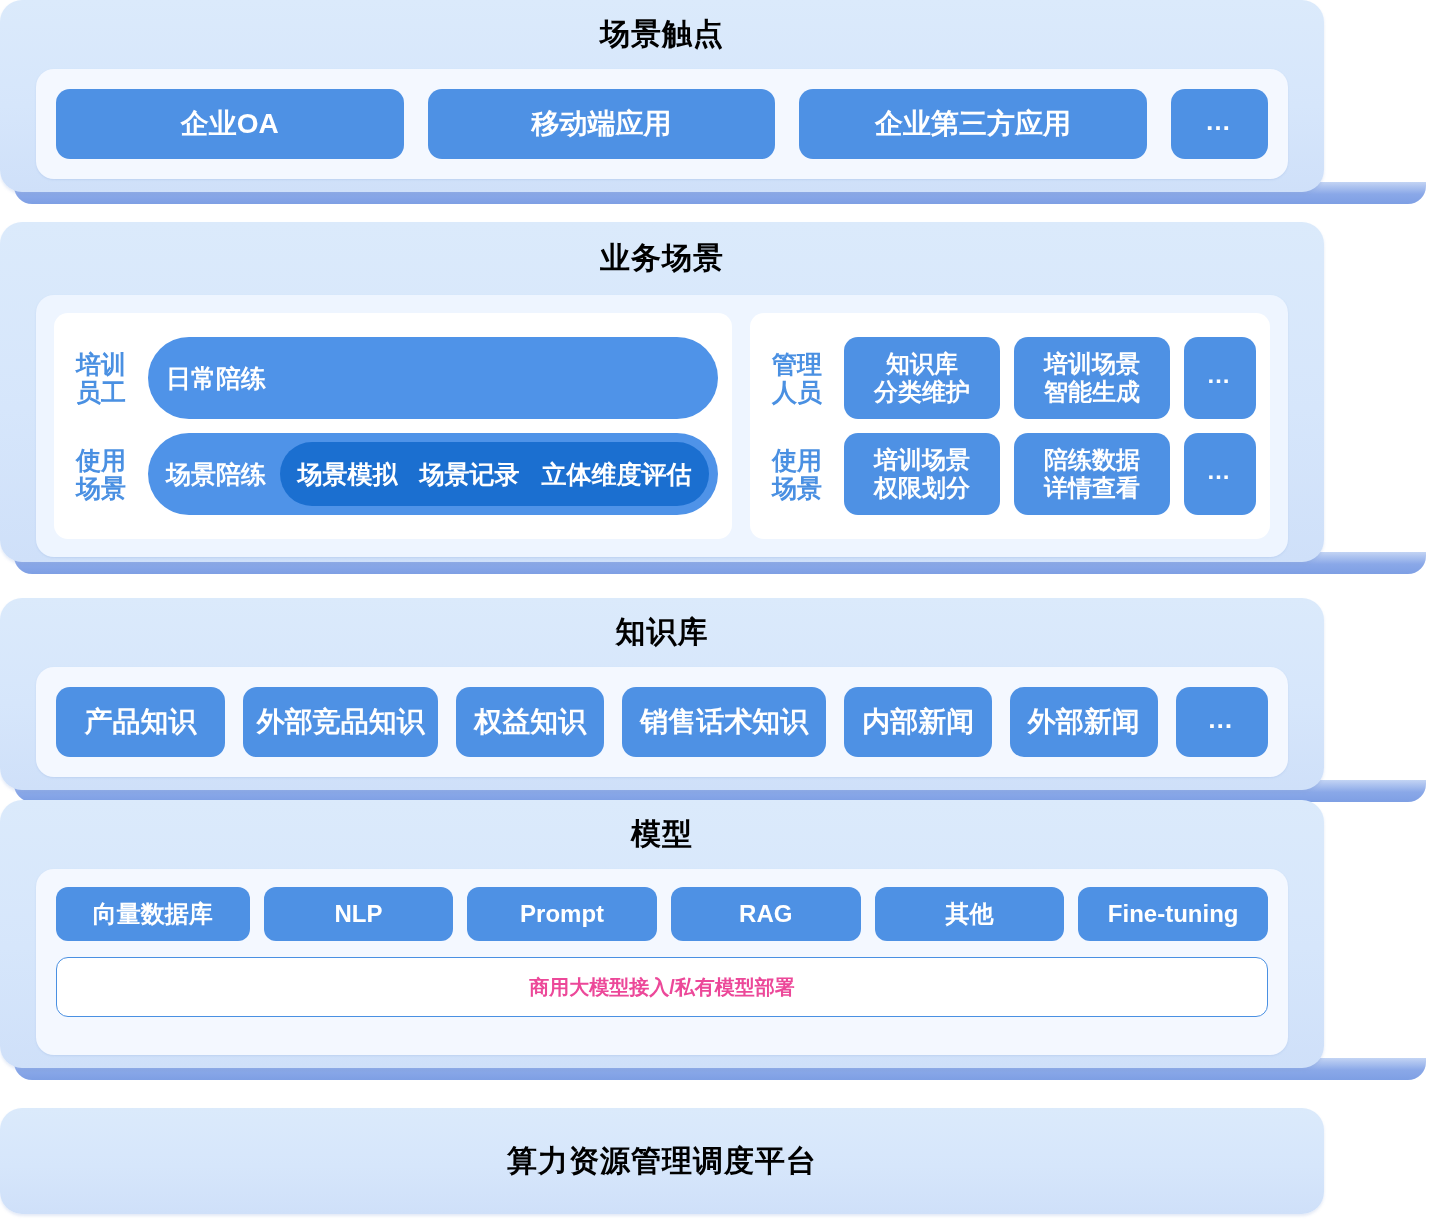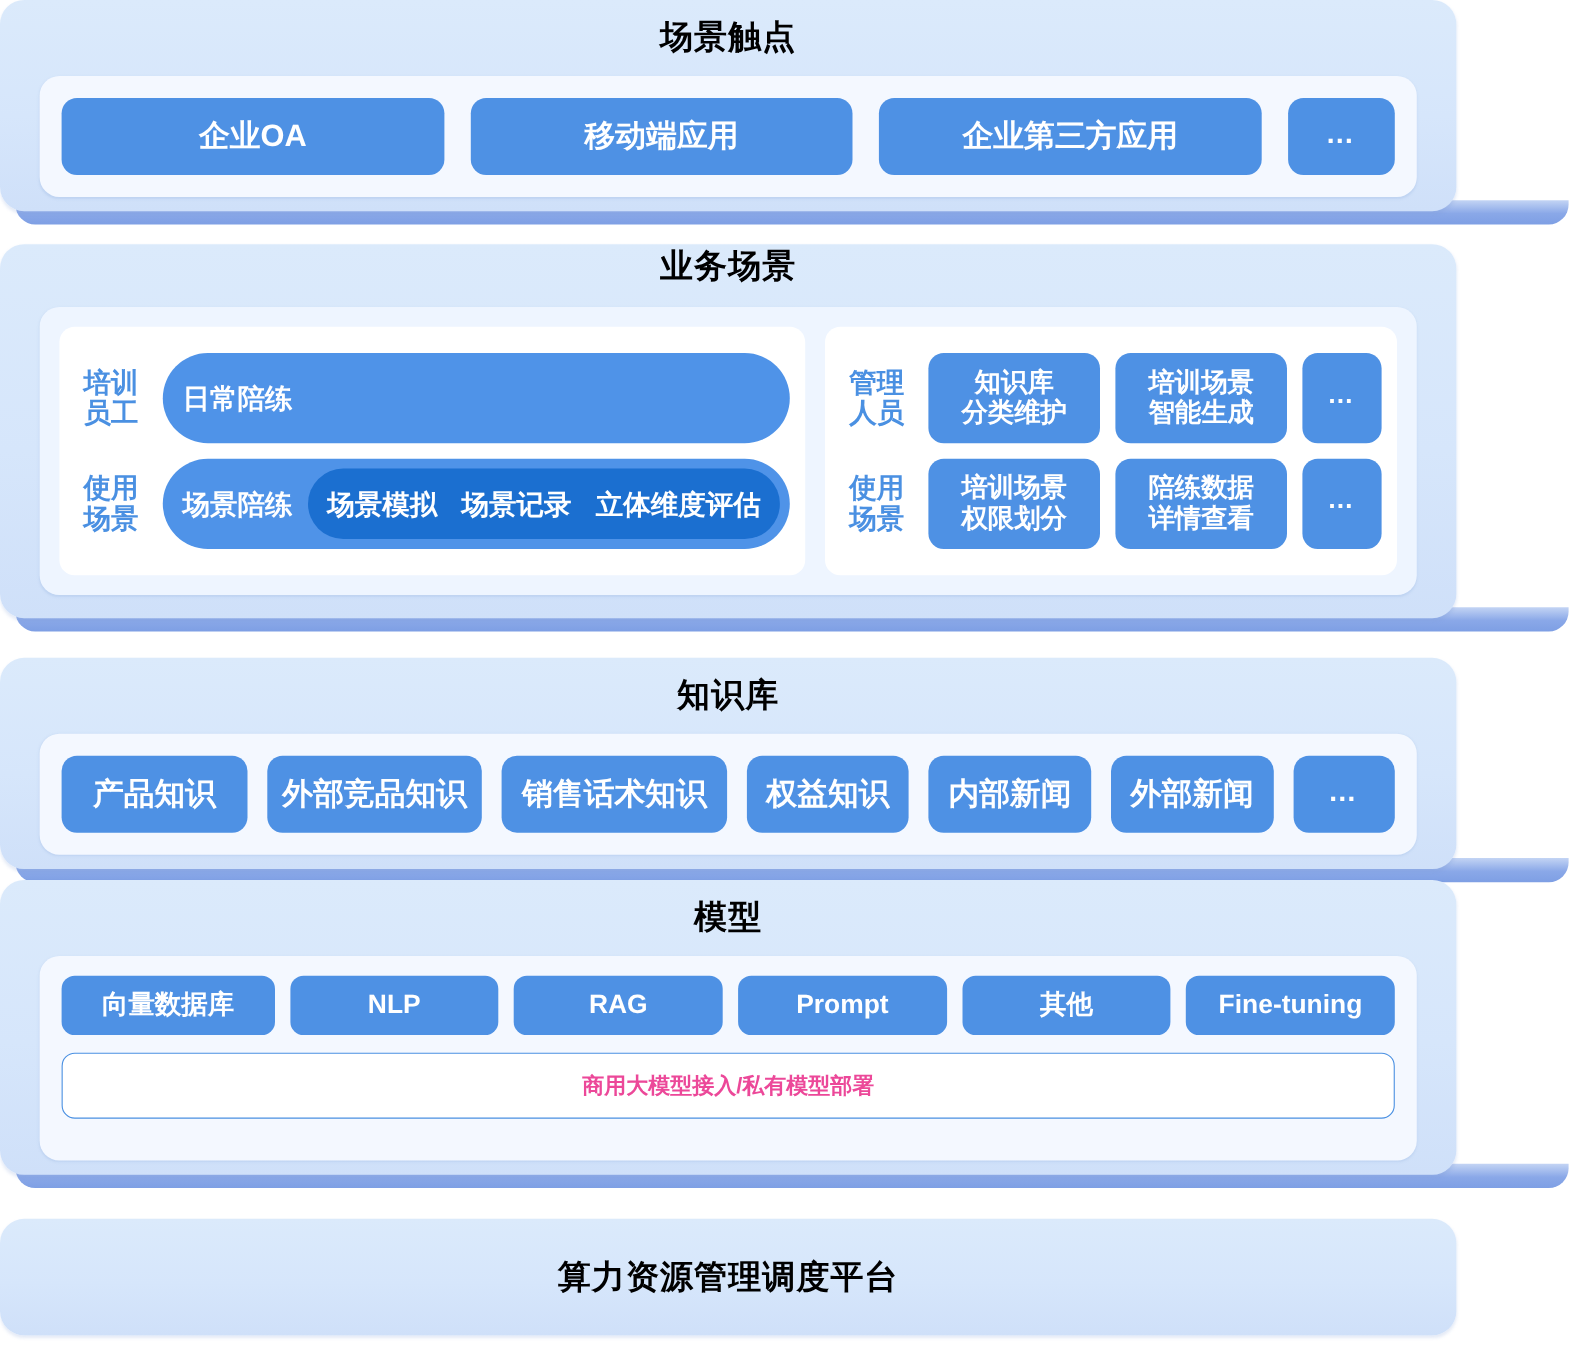--- a/index.html
+++ b/index.html
@@ -83,21 +83,21 @@
     gap: 24px;
   }
   #sec-touch .pill { height: 70px; border-radius: 14px; }
   #sec-touch .pill.p0 { width: 372px; }
   #sec-touch .pill.p1 { width: 372px; }
   #sec-touch .pill.p2 { width: 372px; }
   #sec-touch .pill.p3 { width: 104px; }
 
   
   #sec-biz { top: 222px; }
-  #sec-biz .layer-card { height: 340px; }
+  #sec-biz .layer-card { height: 340px; padding-top: 16px; }
   #sec-biz .layer-base { top: 330px; }
   #sec-biz .outer-panel {
     margin: 16px 36px 0 36px;
     height: 262px;
     background: #eef5ff;
     border-radius: 18px;
     display: flex;
     gap: 18px;
     padding: 18px;
     box-shadow: 0 1px 2px rgba(140,170,220,.25);
@@ -309,39 +309,39 @@
     </div>
   </div>
 
   <div class="layer" id="sec-kb">
     <div class="layer-base"></div>
     <div class="layer-card">
       <div class="section-title">知识库</div>
       <div class="panel">
         <div class="pill k0">产品知识</div>
         <div class="pill k1">外部竞品知识</div>
+        <div class="pill k2">权益知识</div>
         <div class="pill k3">销售话术知识</div>
-        <div class="pill k2">权益知识</div>
         <div class="pill k4">内部新闻</div>
         <div class="pill k5">外部新闻</div>
         <div class="pill k6 dots">…</div>
       </div>
     </div>
   </div>
 
   <div class="layer" id="sec-model">
     <div class="layer-base"></div>
     <div class="layer-card">
       <div class="section-title">模型</div>
       <div class="panel">
         <div class="model-pills">
           <div class="pill m0">向量数据库</div>
           <div class="pill m1">NLP</div>
+          <div class="pill m3">Prompt</div>
           <div class="pill m2">RAG</div>
-          <div class="pill m3">Prompt</div>
           <div class="pill m5">其他</div>
           <div class="pill m4">Fine-tuning</div>
         </div>
         <div class="model-wide">商用大模型接入/私有模型部署</div>
       </div>
     </div>
   </div>
 
   <div class="layer" id="sec-compute">
     <div class="layer-card">

